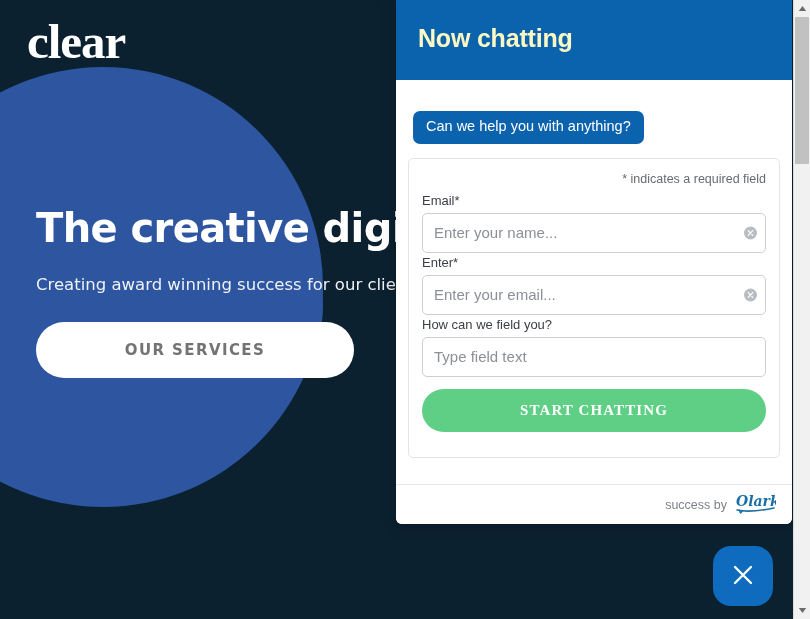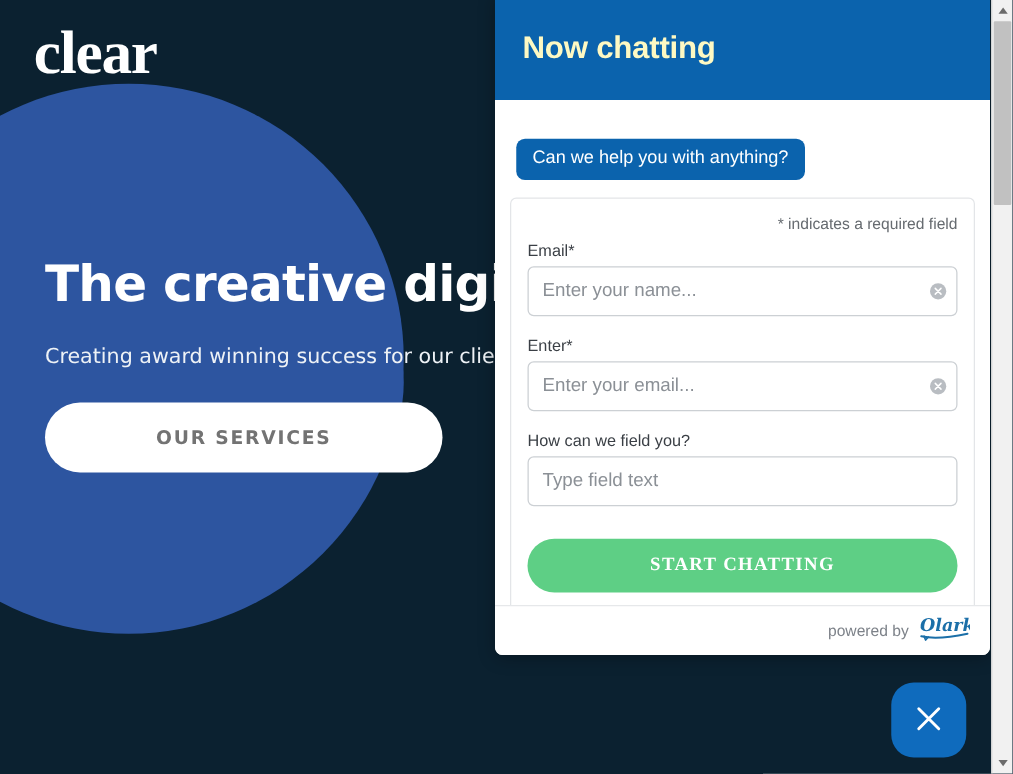--- a/index.html
+++ b/index.html
@@ -162,21 +162,21 @@
   }
 
   .field-label {
     font-size: 13px;
     color: #3a3f45;
     margin-bottom: 5px;
   }
 
   .field-wrap {
     position: relative;
-    margin-bottom: 16px;
+    margin-bottom: 2px;
   }
 
   .text-field {
     width: 100%;
     height: 40px;
     border: 1px solid #ccd0d4;
     border-radius: 5px;
     padding: 0 30px 0 11px;
     font-size: 15px;
     color: #2e3338;
@@ -346,21 +346,21 @@
           <div class="field-wrap">
             <input class="text-field" type="text" placeholder="Type field text" style="">
           </div>
         </div>
 
         <button class="start-btn">START CHATTING</button>
       </div>
     </div>
 
     <div class="chat-footer">
-      <span class="powered-text">powered by</span>
+      <span class="powered-text">success by</span>
       <span class="olark-logo">
         <svg width="40" height="22" viewBox="0 0 40 22" aria-hidden="true">
           <text x="0" y="14" font-family="DejaVu Serif, serif" font-size="14" font-style="italic" font-weight="700" fill="#1b6fa8">Olark</text>
           <path d="M1 18 Q14 21 38 16" stroke="#1b6fa8" stroke-width="1.6" fill="none" stroke-linecap="round"></path>
           <path d="M3 17.5 L4.5 21 L7 18.2" stroke="#1b6fa8" stroke-width="1.4" fill="none" stroke-linejoin="round"></path>
         </svg>
       </span>
     </div>
   </div>
 

